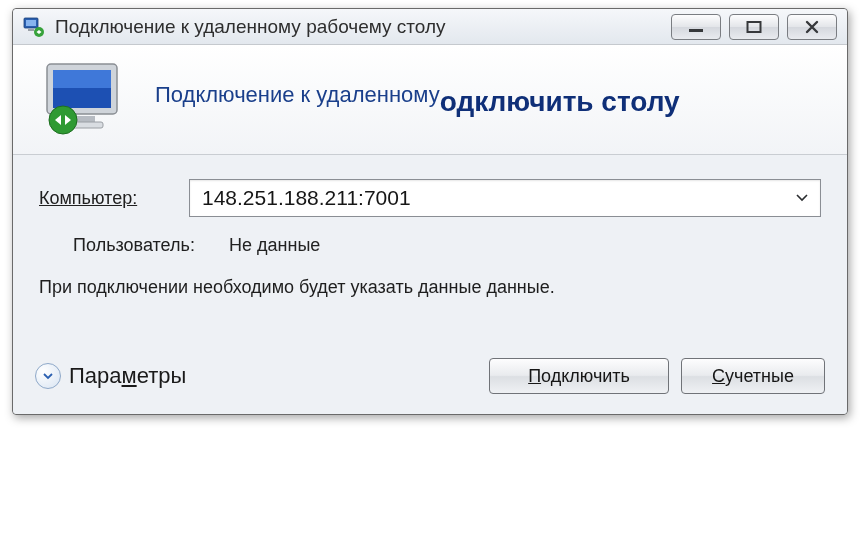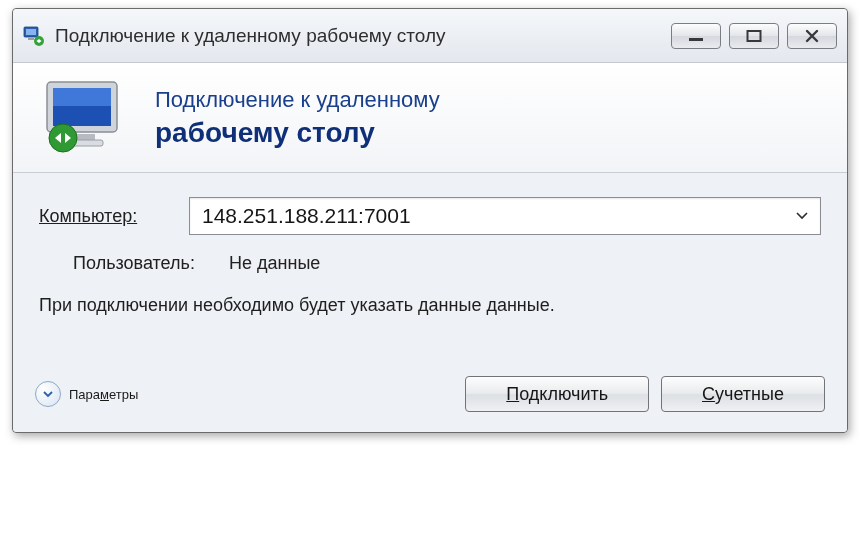--- a/index.html
+++ b/index.html
@@ -17,21 +17,21 @@
   }
   .window {
     width: 836px;
     margin: 8px 0 0 12px;
     border: 1px solid #6a6a6a;
     border-radius: 4px;
     background: linear-gradient(#e8edf3, #dde2e8);
     box-shadow: 2px 3px 10px rgba(0,0,0,0.35);
   }
   .titlebar {
-    height: 54px;
+    height: 36px;
     padding: 0 10px;
     display: flex;
     align-items: center;
     background: linear-gradient(#f5f7fa, #e3e8ee);
     border-bottom: 1px solid #c5c9ce;
     border-radius: 4px 4px 0 0;
   }
   .titlebar-icon {
     width: 22px;
     height: 22px;
@@ -71,21 +71,21 @@
     display: flex;
     align-items: center;
     padding: 8px 28px;
   }
   .header-icon {
     width: 92px;
     height: 80px;
     margin-right: 22px;
     flex: 0 0 auto;
   }
-  .header-text { display: flex; flex-direction: column; }
+  .header-text { display: flex; flex-direction: row; }
   .header-line1 {
     color: #1a3f8b;
     font-size: 22px;
   }
   .header-line2 {
     color: #0f2f78;
     font-size: 28px;
     font-weight: bold;
     margin-top: 4px;
   }
@@ -152,41 +152,41 @@
     padding: 10px 22px 20px 22px;
     background: #eef1f5;
     border-radius: 0 0 4px 4px;
   }
   .options {
     display: flex;
     align-items: center;
     gap: 8px;
     flex: 0 0 auto;
     color: #1a1a1a;
-    font-size: 13px;
+    font-size: 22px;
   }
   .disclose {
     width: 26px;
     height: 26px;
     border: 1px solid #8fa9c9;
     border-radius: 50%;
     background: radial-gradient(circle at 30% 30%, #ffffff, #d8e4f2);
     display: flex;
     align-items: center;
     justify-content: center;
   }
   .spacer { flex: 1 1 auto; }
   .btn {
     height: 36px;
     border: 1px solid #707378;
     border-radius: 4px;
     background: linear-gradient(#fdfdfe, #e9ebee 48%, #dcdfe3 52%, #eff1f4);
     color: #161616;
     font-size: 18px;
-    padding: 0 40px;
+    padding: 0 30px;
     margin-left: 12px;
     display: flex;
     align-items: center;
     justify-content: center;
     min-width: 130px;
   }
   .btn-primary { min-width: 180px; }
   .underline-letter { text-decoration: underline; }
 </style>
 </head>
@@ -233,21 +233,21 @@
         <rect x="12" y="10" width="58" height="18" fill="#3f78d9"></rect>
         <rect x="28" y="56" width="26" height="6" fill="#b6bbc2"></rect>
         <rect x="20" y="62" width="42" height="6" rx="2" fill="#d9dde2" stroke="#9a9ea4"></rect>
         <circle cx="22" cy="60" r="14" fill="#2f9a33" stroke="#1d6e20" stroke-width="1"></circle>
         <path d="M14 60 l6 -5 v10 z" fill="#ffffff"></path>
         <path d="M30 60 l-6 5 v-10 z" fill="#ffffff"></path>
       </svg>
     </span>
     <div class="header-text">
       <div class="header-line1">Подключение к удаленному</div>
-      <div class="header-line2">рабочему столу</div>
+      <div class="header-line2">одключить столу</div>
     </div>
   </div>
 
   <div class="body">
 
     <div class="row">
       <span class="lbl lbl-computer">Компьютер:</span>
       <div class="combo">
         <input type="text" class="combo-value" value="148.251.188.211:7001" style="">
         <span class="combo-arrow">

